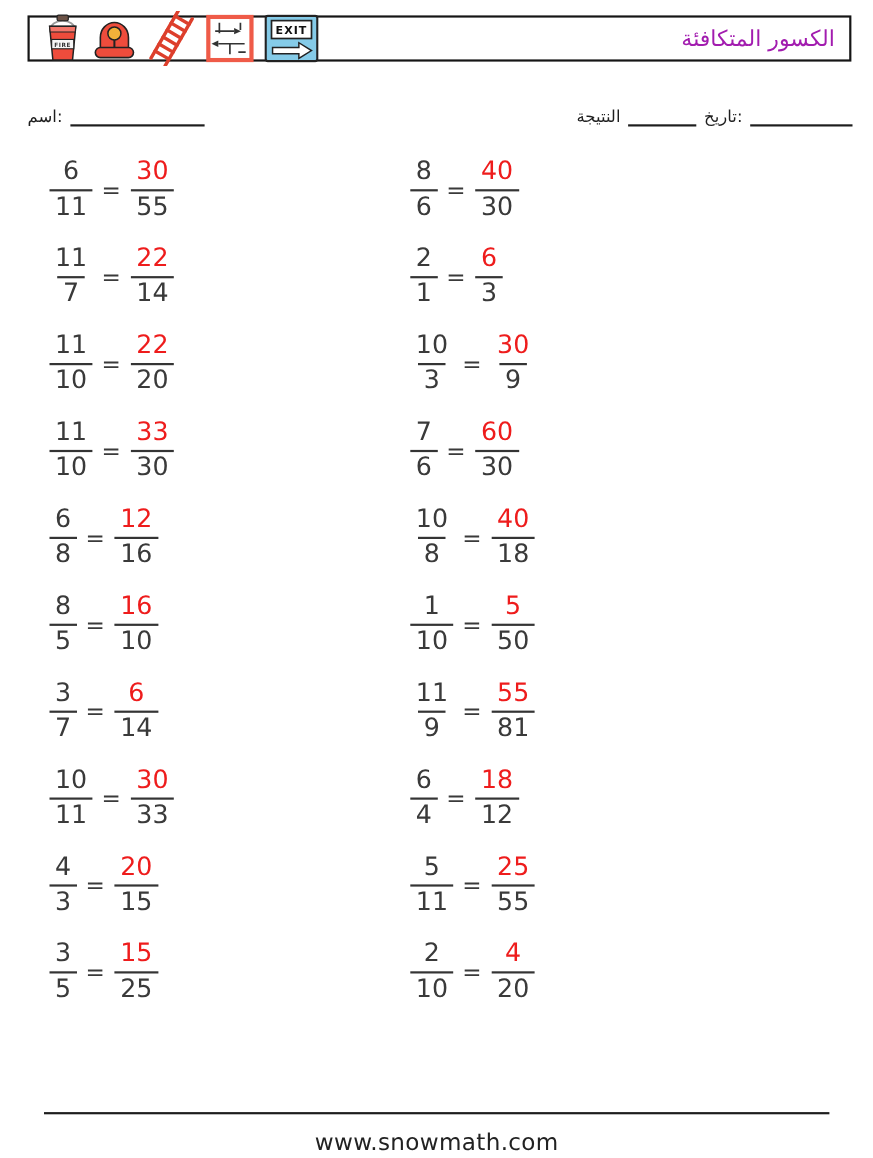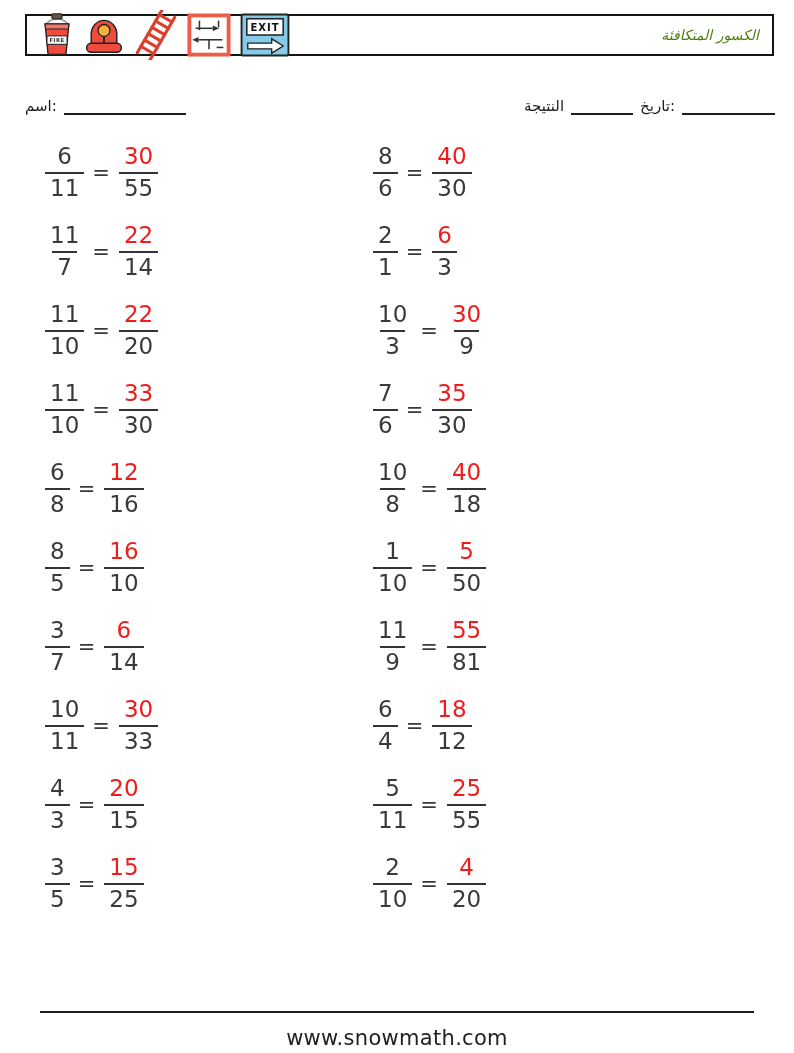--- a/index.html
+++ b/index.html
@@ -8,21 +8,21 @@
   .sheet { position:relative; width:794px; height:1053px; background:#fff; }
 
   
   .header-box {
     position:absolute; left:25px; top:14px; width:749px; height:42px;
     border:2px solid #151515; display:flex; align-items:center;
     justify-content:space-between; padding:0 13px;
   }
   .header-icons { display:flex; align-items:center; gap:9px; }
   .header-icons svg { display:block; }
-  .header-title { font-size:14px; color:#4d7c0f; direction:rtl;font-style:italic; }
+  .header-title { font-size:20px; color:#a21caf; direction:rtl; }
 
   
   .fields-row {
     position:absolute; left:25px; right:19px; top:91px; height:24px;
     display:flex; justify-content:space-between; align-items:flex-end;
     direction:ltr; font-size:15px; color:#1e1e1e;
   }
   .field-group { display:flex; align-items:flex-end; gap:7px; }
   .field-label { line-height:1; padding-bottom:1px; }
   .blank-line { border-bottom:2px solid #1e1e1e; height:14px; display:inline-block; }
@@ -289,21 +289,21 @@
     </div>
   </div>
 
   <div class="equation">
     <div class="frac problem-frac">
       <span class="num">7</span>
       <span class="den">6</span>
     </div>
     <span class="equals">=</span>
     <div class="frac answer-frac">
-      <span class="num">35</span>
+      <span class="num">60</span>
       <span class="den">30</span>
     </div>
   </div>
 
   <div class="equation">
     <div class="frac problem-frac">
       <span class="num">10</span>
       <span class="den">8</span>
     </div>
     <span class="equals">=</span>

